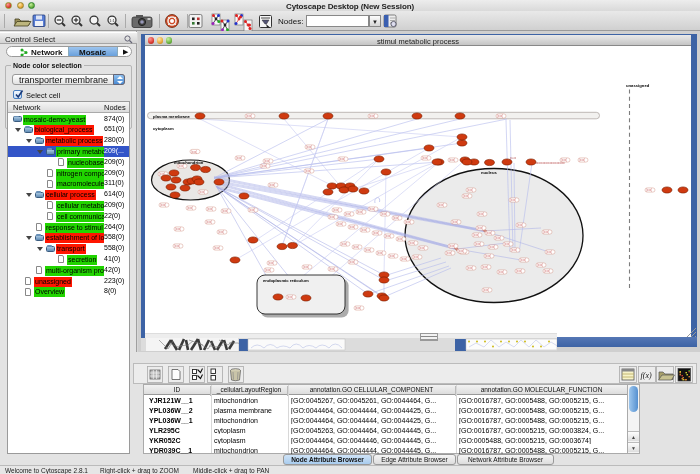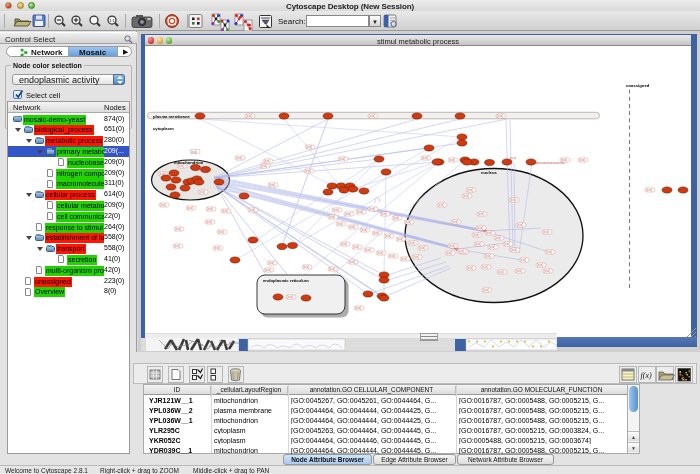--- a/index.html
+++ b/index.html
@@ -177,21 +177,21 @@
           <line x1="390" y1="12" x2="395" y2="12" stroke="#999" stroke-width="0.8"></line>
           <circle cx="393.5" cy="13" r="2.6" fill="#dde" stroke="#445" stroke-width="0.8"></circle>
         </g>
       </svg>
 </div>
   <div class="sep" style="left:48px"></div>
   <div class="sep" style="left:125px"></div>
   <div class="sep" style="left:159px"></div>
   <div class="sep" style="left:187px"></div>
 
-  <span id="searchlbl">Search:</span>
+  <span id="searchlbl">Nodes:</span>
   <div id="searchbox"></div>
   <div id="searcharrow">▼</div>
 </div>
 <div class="abs" id="cpanel">
   <div id="cp-head">
       <span>Control Select</span>
       <svg width="9" height="9" style="position:absolute;right:4px;top:1.5px">
         <circle cx="3.5" cy="3.5" r="2.6" fill="none" stroke="#667" stroke-width="1"></circle>
         <line x1="5.5" y1="5.5" x2="8" y2="8" stroke="#667" stroke-width="1.2"></line>
       </svg>
@@ -204,21 +204,21 @@
         <circle cx="2" cy="7" r="1.5" fill="#2a2"></circle>
         <line x1="2" y1="2" x2="6" y2="4.5" stroke="#2a2" stroke-width="0.7"></line>
         <line x1="2" y1="7" x2="6" y2="4.5" stroke="#2a2" stroke-width="0.7"></line>
       </svg>
       <span class="t" style="left:24px;">Network</span>
     <span class="t" style="left:72px;">Mosaic</span>
     <span style="position:absolute;left:116px;top:1px;font-size:7px;color:#111;">▶</span>
   </div>
   <div id="grpbox"></div>
   <div id="grpbox-lbl">Node color selection</div>
-  <div id="combo">endoplasmic activity</div>
+  <div id="combo">transporter membrane</div>
   <div id="combo-btn">
       <div style="position:absolute;left:3px;top:1px;width:0;height:0;border-left:3px solid transparent;border-right:3px solid transparent;border-bottom:3.5px solid #fff;"></div>
       <div style="position:absolute;left:3px;top:6px;width:0;height:0;border-left:3px solid transparent;border-right:3px solid transparent;border-top:3.5px solid #fff;"></div>
     </div>
   <div id="checkbox">
       <svg width="11" height="11" style="position:absolute;left:0px;top:-2px">
         <path d="M2 5.5 L4.2 8 L8.5 1.5" fill="none" stroke="#1a3a7a" stroke-width="1.6"></path>
       </svg>
     </div>
   <div id="checkbox-lbl">Select cell</div>

